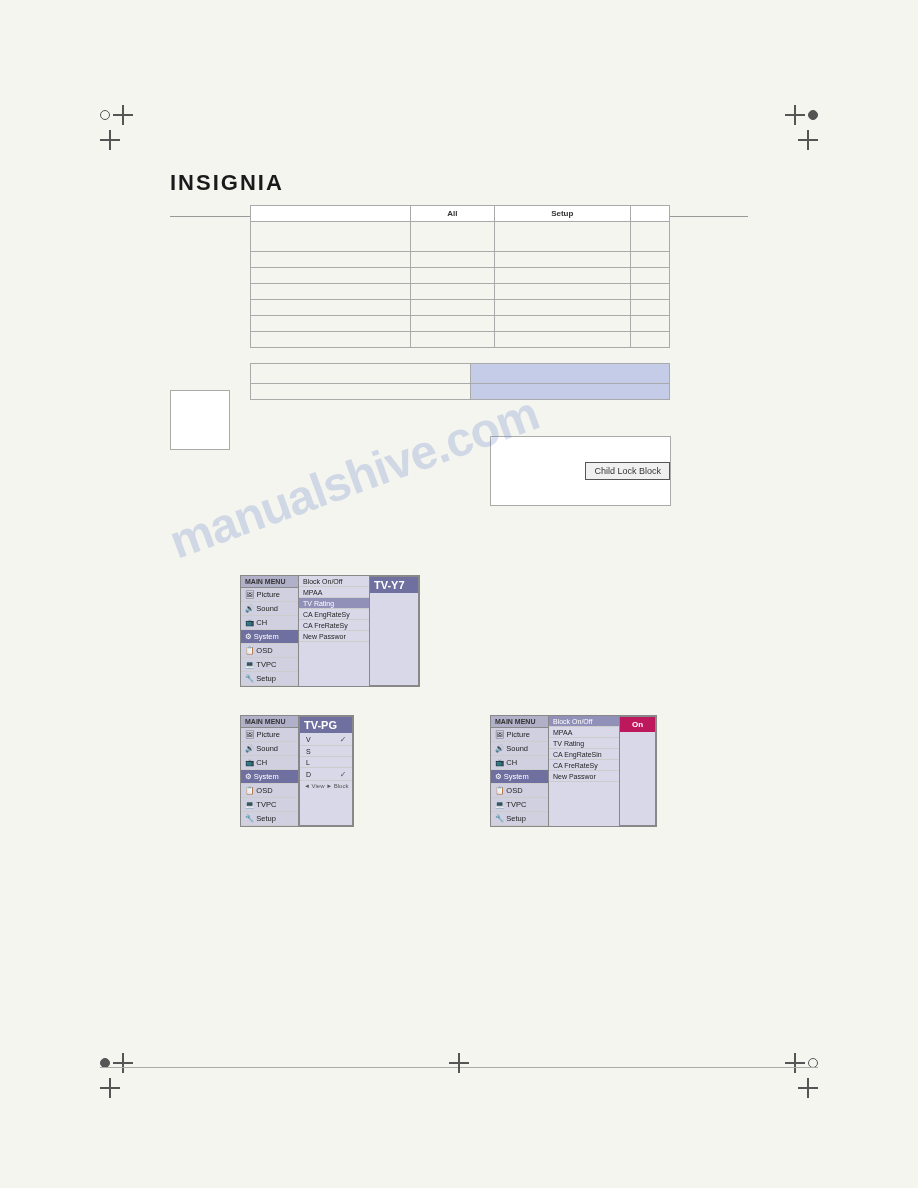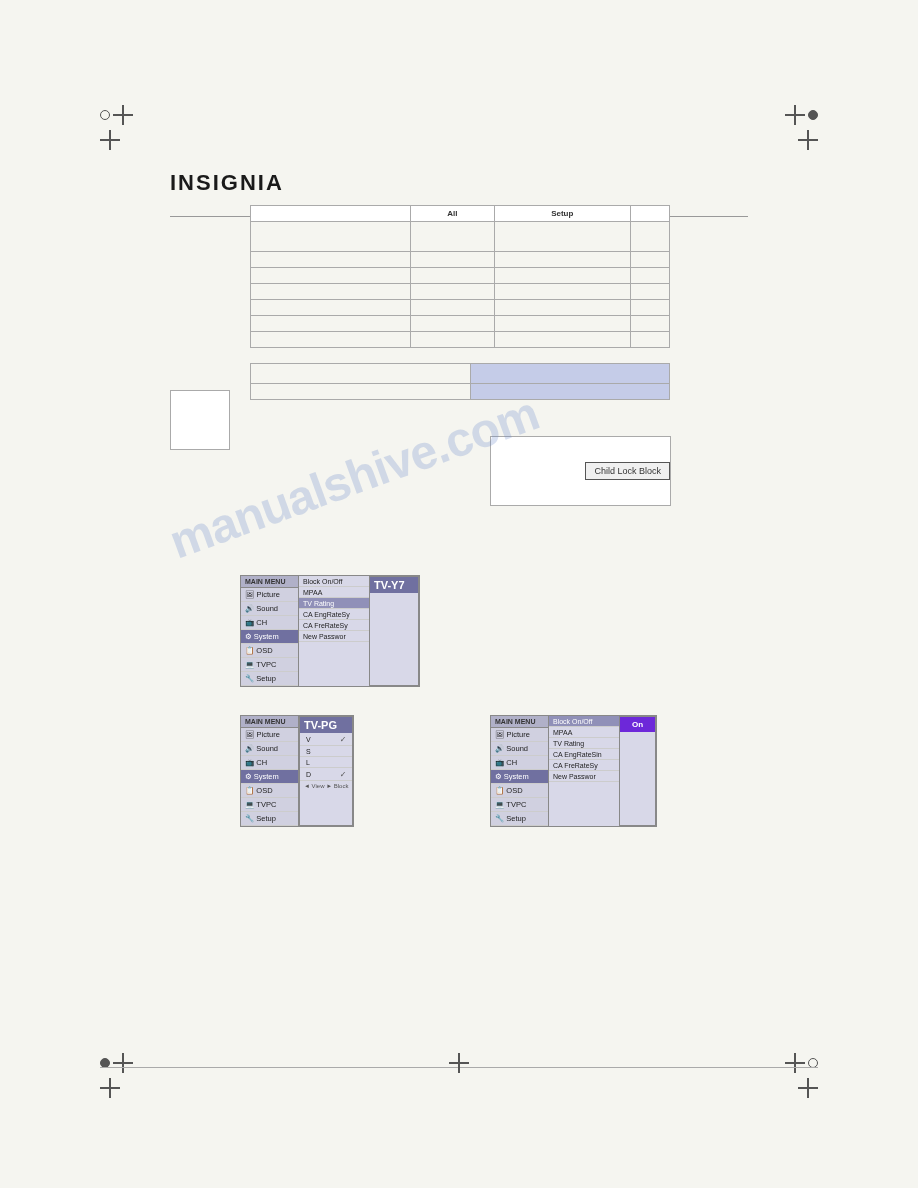--- a/index.html
+++ b/index.html
@@ -205,21 +205,21 @@
     }
     .sub-panel-footer {
       font-size: 6px;
       color: #555;
       padding: 2px 4px;
       text-align: center;
     }
 
     
     .on-badge {
-      background: #6d28d9;
+      background: #be185d;
       color: #fff;
       font-size: 8px;
       font-weight: bold;
       padding: 3px 12px;
       text-align: center;
     }
 
     
     .bottom-line {
       position: absolute;

